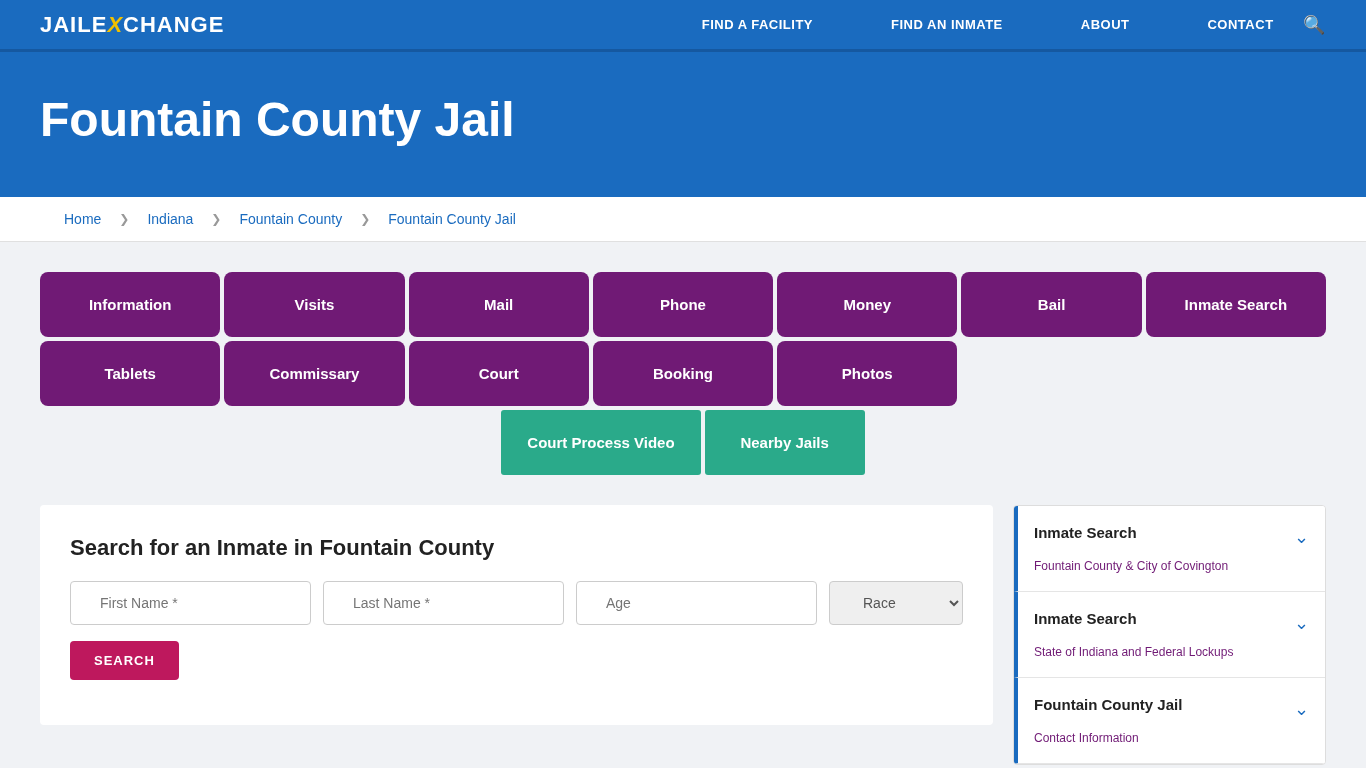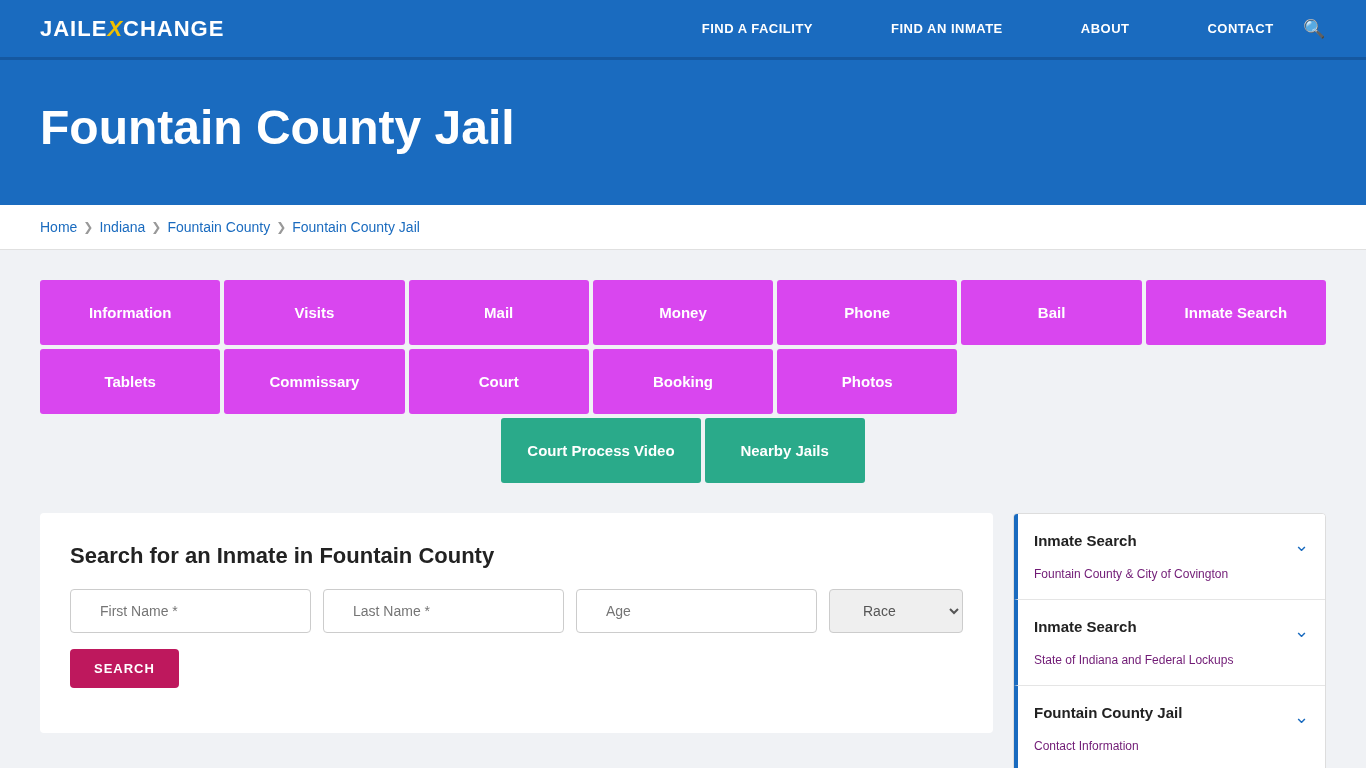--- a/index.html
+++ b/index.html
@@ -5,21 +5,21 @@
     * { margin: 0; padding: 0; box-sizing: border-box; }
     body { font-family: Arial, sans-serif; background: #f0f2f5; color: #333; }
 
     
     nav {
       background: #1a6bbf;
       display: flex;
       align-items: center;
       justify-content: space-between;
       padding: 0 40px;
-      height: 60px;
+      height: 52px;
       border-bottom: 3px solid #1558a0;
     }
     .nav-logo {
       display: flex;
       align-items: center;
       font-size: 22px;
       font-weight: 900;
       color: #fff;
       letter-spacing: 1px;
     }
@@ -56,22 +56,23 @@
 
     
     .breadcrumb-bar {
       background: #fff;
       padding: 14px 40px;
       border-bottom: 1px solid #e0e0e0;
     }
     .breadcrumb {
       display: flex;
       align-items: center;
-      gap: 6px;
+      gap: 18px;
       font-size: 14px;
+      margin-left: 24px;
     }
     .breadcrumb a {
       color: #1a6bbf;
       text-decoration: none;
     }
     .breadcrumb .sep { color: #999; font-size: 12px; }
     .breadcrumb .current { color: #1a6bbf; }
 
     
     .main-content {
@@ -92,29 +93,29 @@
       gap: 4px;
       margin-bottom: 4px;
     }
     .button-grid-row3 {
       display: flex;
       justify-content: center;
       gap: 4px;
       margin-bottom: 30px;
     }
     .grid-btn {
-      background: #d946ef;
+      background: #701a75;
       color: #fff;
       border: none;
       padding: 24px 10px;
       font-size: 15px;
       font-weight: 600;
       cursor: pointer;
       text-align: center;
-      border-radius: 3px;
+      border-radius: 8px;
       transition: background 0.2s;
     }
     .grid-btn-wide {
       background: #2aaa8a;
       color: #fff;
       border: none;
       padding: 24px 26px;
       font-size: 15px;
       font-weight: 600;
       cursor: pointer;
@@ -262,22 +263,22 @@
     <span class="current">Fountain County Jail</span>
   </div>
 </div>
 
 <div class="main-content">
 
   <div class="button-grid">
     <button class="grid-btn">Information</button>
     <button class="grid-btn">Visits</button>
     <button class="grid-btn">Mail</button>
+    <button class="grid-btn">Phone</button>
     <button class="grid-btn">Money</button>
-    <button class="grid-btn">Phone</button>
     <button class="grid-btn">Bail</button>
     <button class="grid-btn">Inmate Search</button>
   </div>
 
   <div class="button-grid-row2">
     <button class="grid-btn">Tablets</button>
     <button class="grid-btn">Commissary</button>
     <button class="grid-btn">Court</button>
     <button class="grid-btn">Booking</button>
     <button class="grid-btn">Photos</button>

